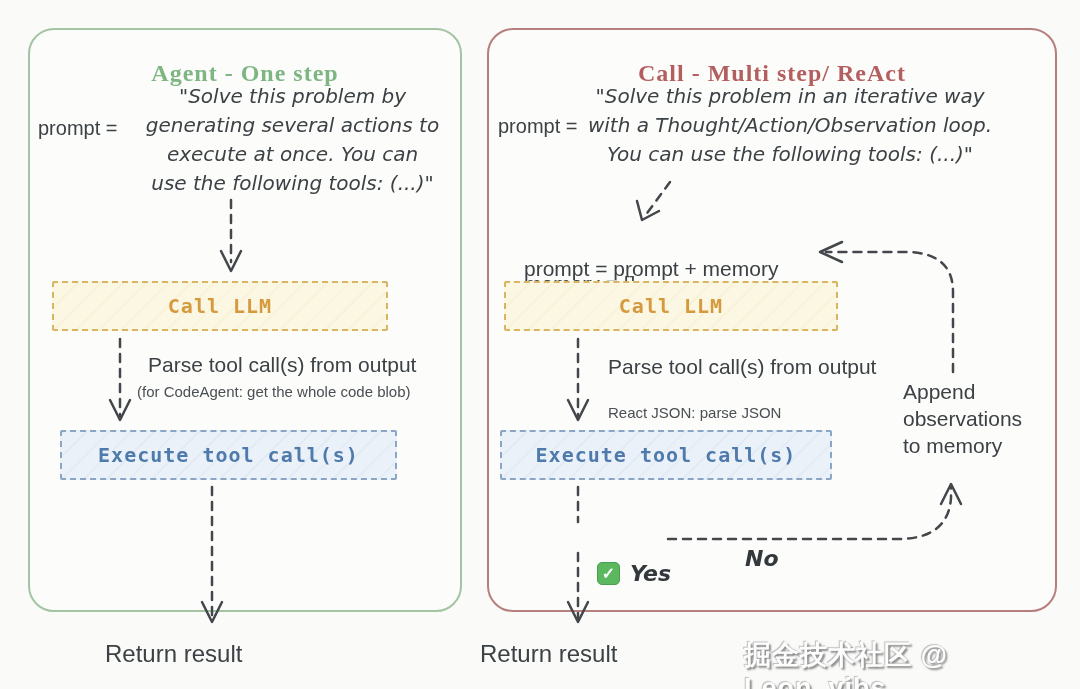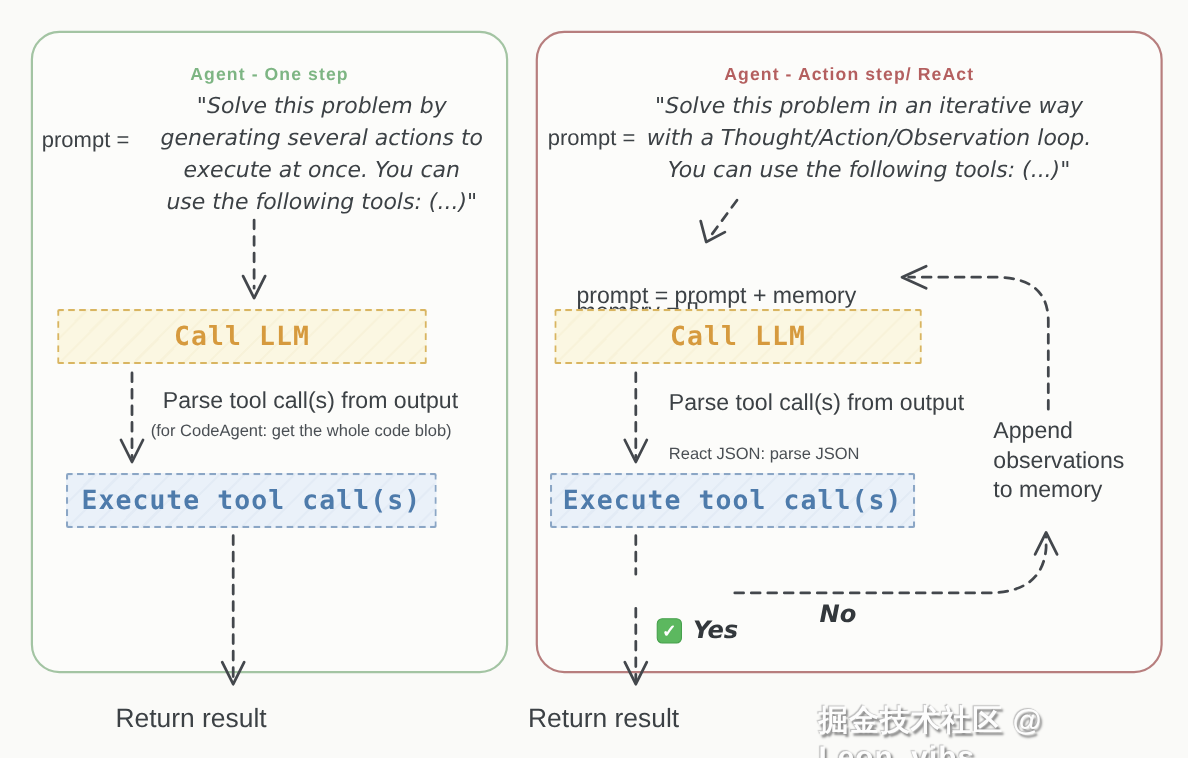--- a/index.html
+++ b/index.html
@@ -6,37 +6,37 @@
   html,body { width:1080px; height:689px; background:#fafaf8; overflow:hidden; }
   #canvas { position:relative; width:1080px; height:689px; background:#fafaf8;
             font-family:"Liberation Sans", sans-serif; color:#3e4347; }
 
   .panel { position:absolute; top:28px; height:584px; border-radius:26px;
            background:#fcfcfa; }
   .panel.green { left:28px;  width:434px; border:2px solid #a3c4a3; }
   .panel.red   { left:487px; width:570px; border:2px solid #b77e7e; }
 
   .panel-title { position:absolute; width:100%; top:30px; text-align:center;
-                 font-family:Liberation Sans, sans-serif; font-weight:bold;
-                 font-size:16px; letter-spacing:1px; }
+                 font-family:Liberation Serif, serif; font-weight:bold;
+                 font-size:24px; letter-spacing:1px; }
   .green .panel-title { color:#7db583; }
   .red   .panel-title { color:#b45f5f; }
 
   .abs { position:absolute; }
 
   .hand { font-family:"DejaVu Sans", sans-serif; font-style:italic;
           font-size:20px; line-height:29px; color:#3c4145; white-space:pre-line; }
   .plain { font-size:20px; color:#3c4145; }
   .plain-lg { font-size:21px; color:#3c4145; }
   .note { font-size:15px; color:#4a4f54;text-align:right; }
   .multiline { white-space:pre-line; }
 
   .flow-box { position:absolute; display:flex; align-items:center; justify-content:center;
               font-family:"DejaVu Sans Mono", monospace; font-weight:bold;
-              font-size:24px; letter-spacing:1px; border-radius:2px; }
+              font-size:20px; letter-spacing:1px; border-radius:2px; }
   .flow-box.llm  { background:#fbf7e2; border:2px dashed #d9b561; color:#d69a3e;
     background-image:repeating-linear-gradient(135deg, rgba(190,160,60,0.05) 0 2px, transparent 2px 16px); }
   .flow-box.exec { background:#eaf1f9; border:2px dashed #8ba6c5; color:#4e7bab;
     background-image:repeating-linear-gradient(135deg, rgba(90,120,170,0.05) 0 2px, transparent 2px 16px); }
 
   .solved { font-size:19px; color:#c9a545; }
   .return-label { font-size:24px; color:#3c4145; width:215px; }
 
   .check-box { position:absolute; width:23px; height:23px; background:#5cb85f;
                border:1px solid #46a04c; border-radius:5px; color:#ffffff;
@@ -77,21 +77,21 @@
   <div class="abs plain-lg" style="left:148px; top:353px;">Parse tool call(s) from output</div>
   <div class="abs note" style="left:137px; top:383px;">(for CodeAgent: get the whole code blob)</div>
 
   <div class="flow-box exec" style="left:60px; top:430px; width:337px; height:50px;">
     <span>Execute tool call(s)</span>
   </div>
 
   <div class="abs return-label" style="left:105px; top:640px;">Return result</div>
 
   <div class="panel red">
-    <div class="panel-title">Agent - Action step/ ReAct</div>
+    <div class="panel-title">Call - Multi step/ ReAct</div>
   </div>
 
   <div class="abs plain" style="left:498px; top:115px;">prompt =</div>
   <div class="abs hand multiline" style="left:585px; top:82px; width:410px; text-align:center;">"Solve this problem in an iterative way
 with a Thought/Action/Observation loop.
 You can use the following tools: (...)"</div>
 
   <div class="abs plain-lg" style="left:524px; top:228px;margin-top:44px;">memory = []</div>
   <div class="abs plain-lg" style="left:524px; top:257px;">prompt = prompt + memory</div>
 

